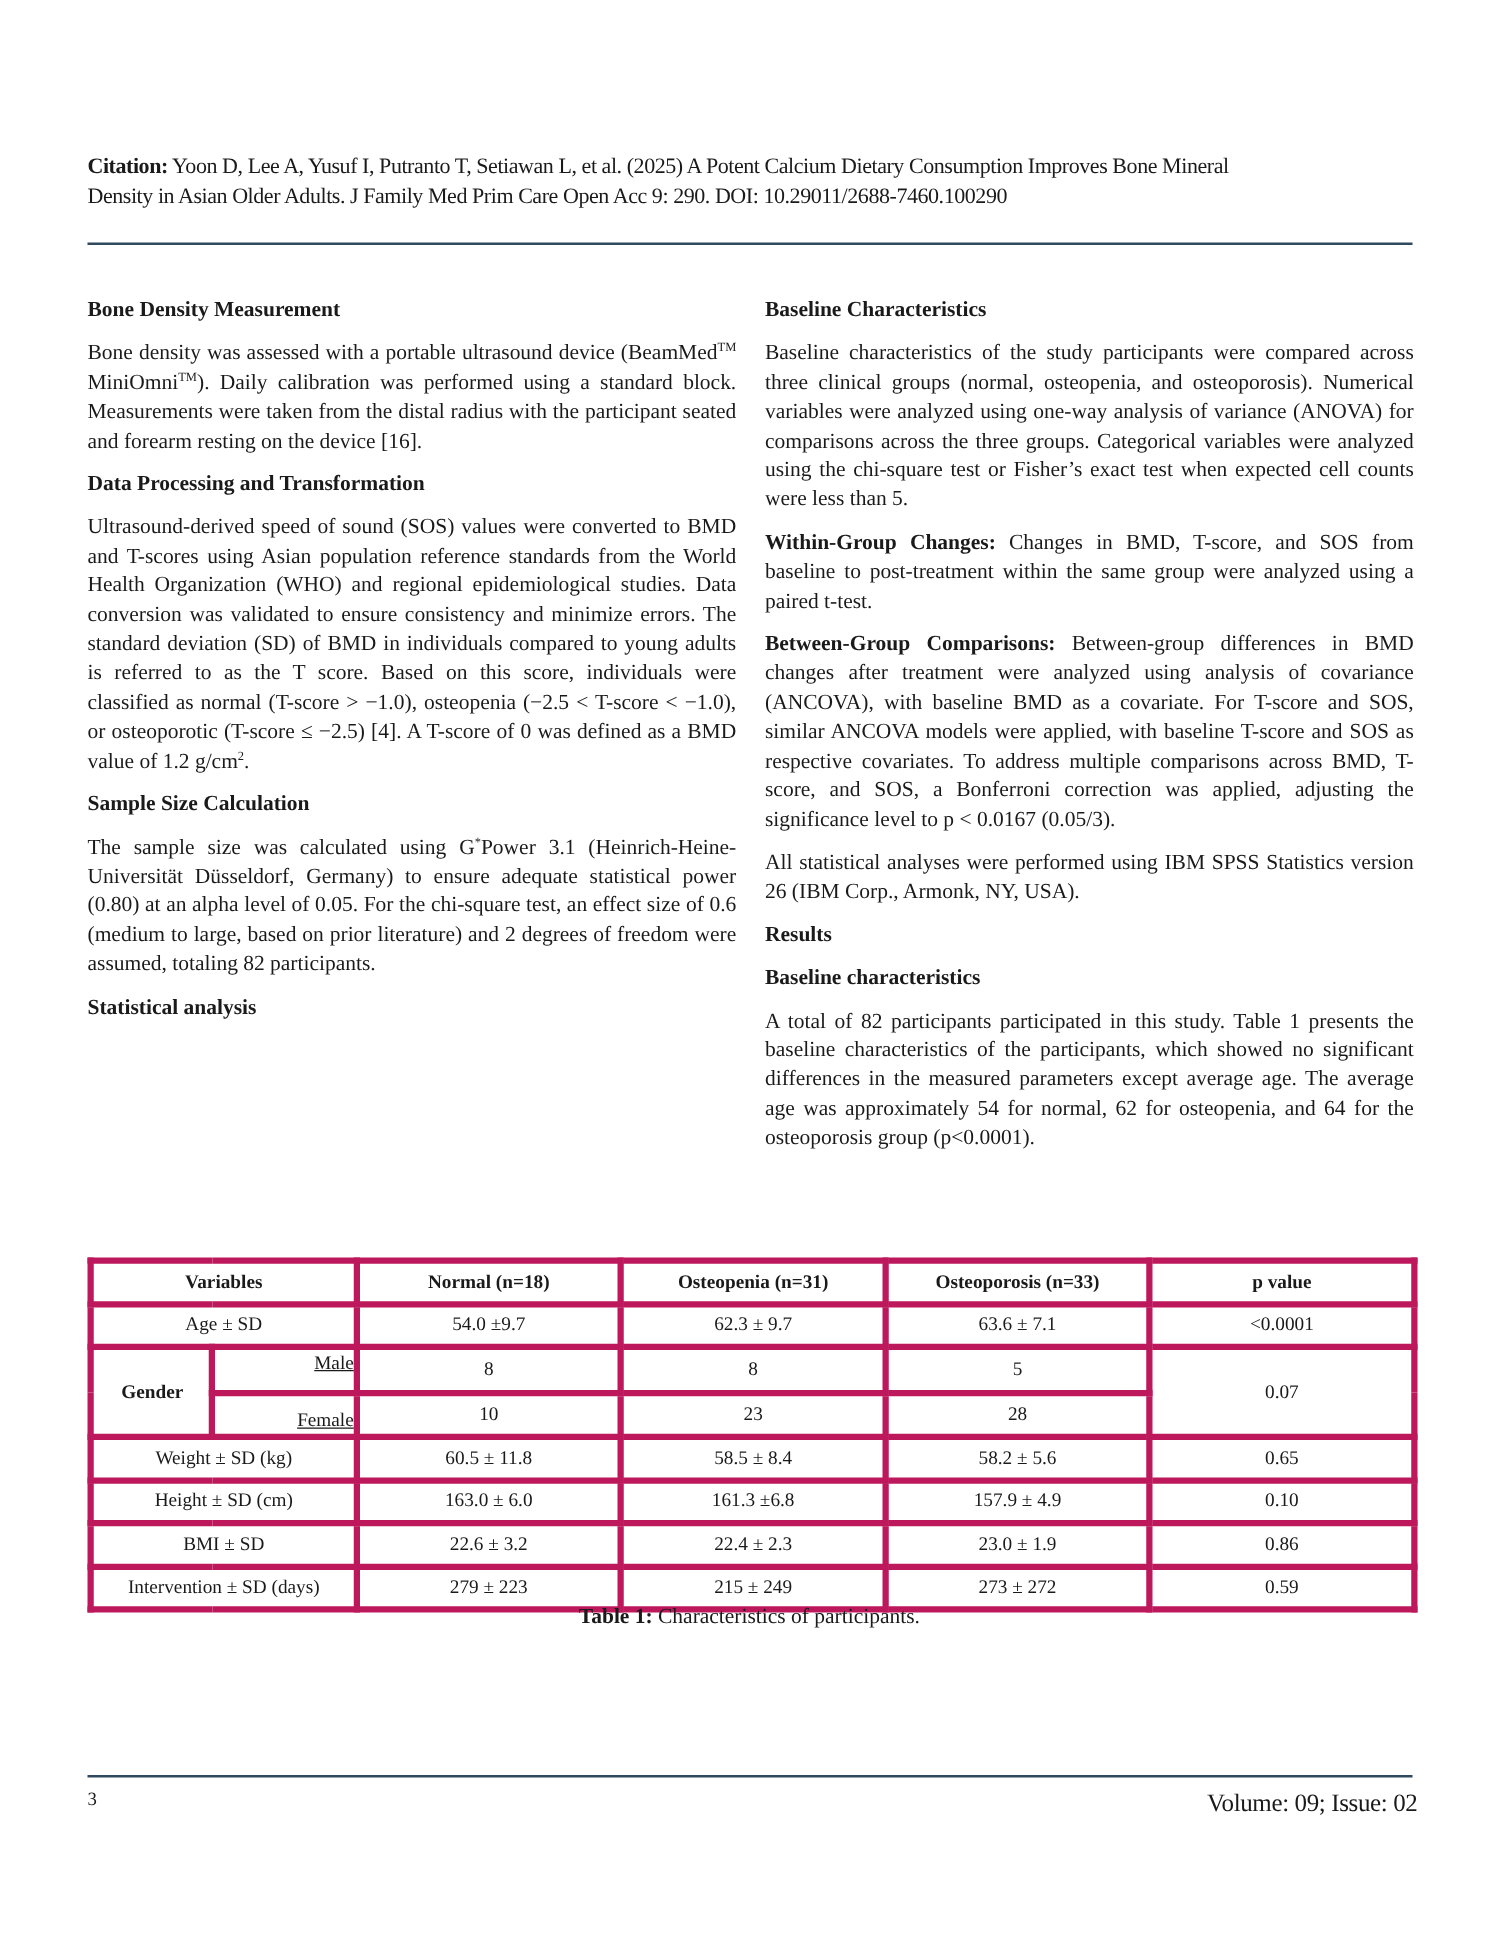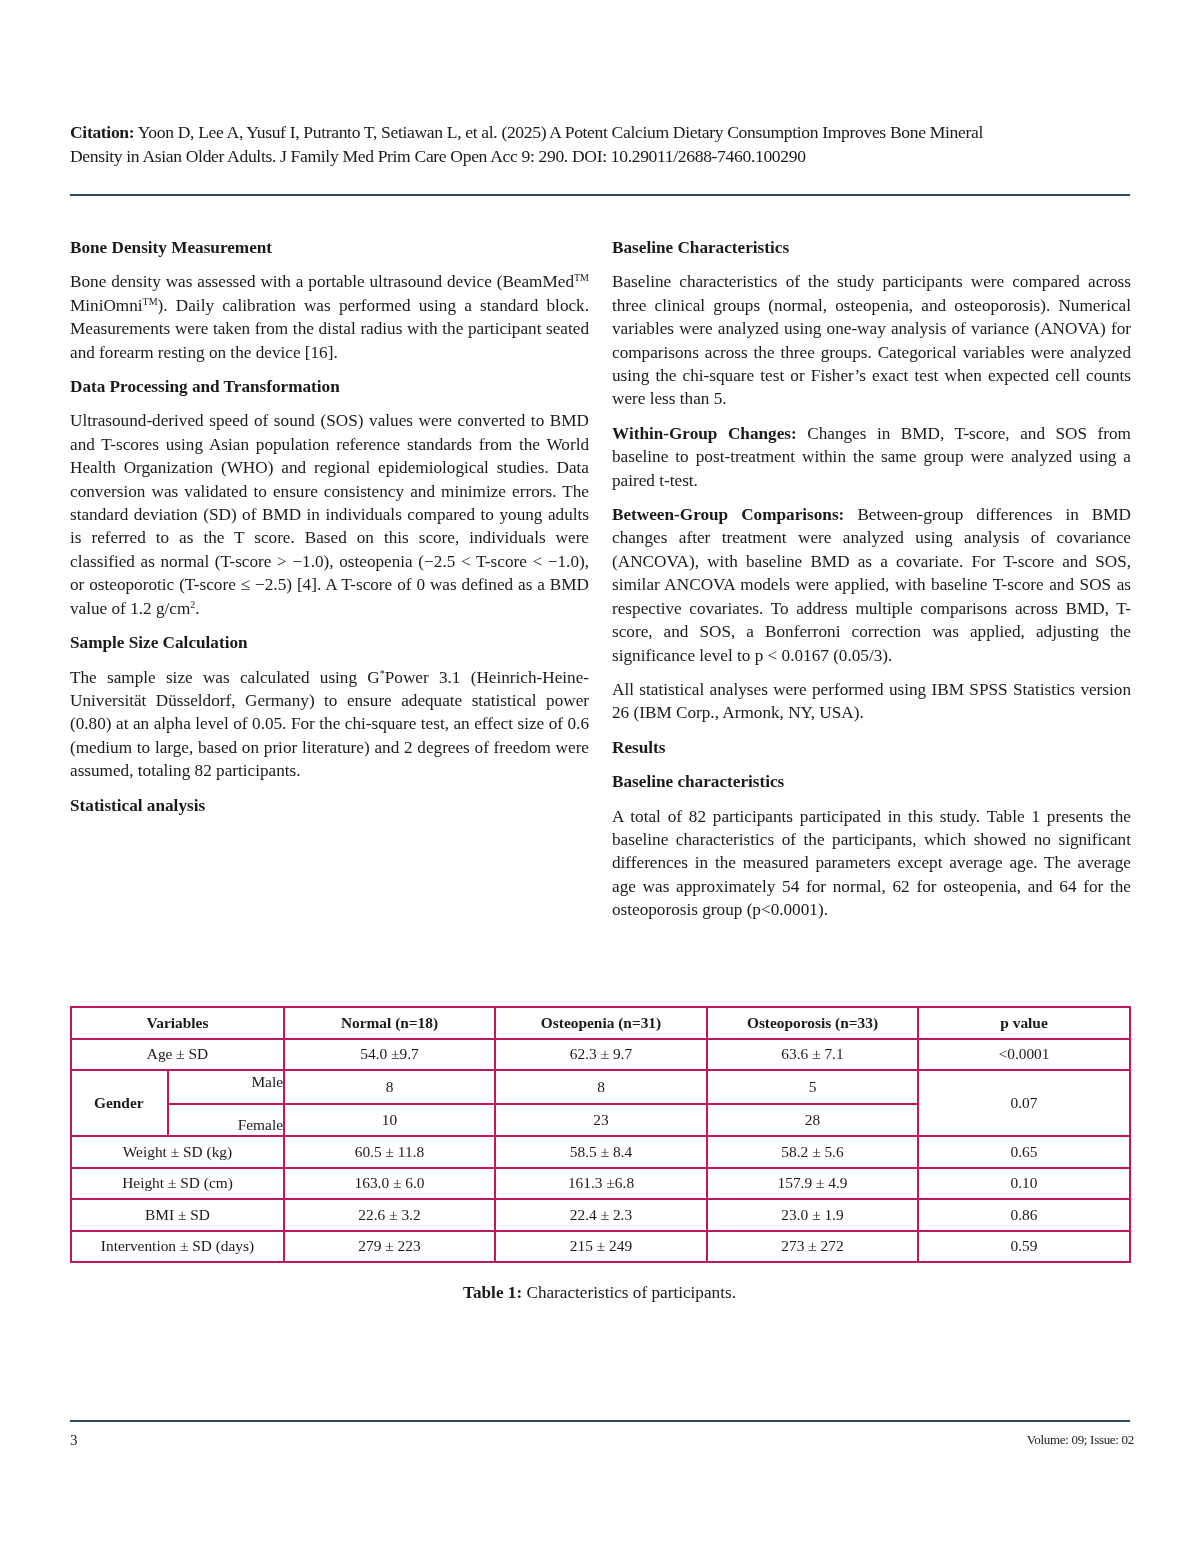--- a/index.html
+++ b/index.html
@@ -24,34 +24,34 @@
   .col.right { left: 612px; }
   .col p { margin: 0 0 11px 0; }
   .col h3 { margin: 4px 0 11px 0; font-size: 17.2px; font-weight: bold; line-height: 23.4px; }
   sup { font-size: 10px; line-height: 0; vertical-align: 6px; font-family: Liberation Serif, serif; }
   .table-wrap { position: absolute; left: 70px; top: 1006px; width: 1059px; }
   table {
     width: 1059px; border-collapse: collapse; table-layout: fixed;
     font-size: 15.4px;
   }
   td, th {
-    border: 2px solid #be185d; text-align: center; height: 29.5px; padding: 0;
+    border: 5px solid #be185d; text-align: center; height: 29.5px; padding: 0;
     font-weight: normal;
   }
   th { font-weight: bold; }
   td.gender { text-align: left; padding-left: 22px; font-weight: bold; }
-  td.sub { text-align: right; padding-right: 0; }
+  td.sub { text-align: right; padding-right: 0; text-decoration: underline; }
   td.sub.male { vertical-align: top; padding-top: 2px; }
   td.sub.female { vertical-align: bottom; padding-bottom: 1px; }
   .caption {
     position: absolute; left: 70px; top: 1283px; width: 1059px; text-align: center;
     font-size: 17.2px;
   }
   .footer-left { position: absolute; left: 70px; top: 1432px; font-size: 15px; }
-  .footer-right { position: absolute; right: 66px; top: 1432px; font-size: 13px; letter-spacing: -0.3px; margin-left: 16px; }
+  .footer-right { position: absolute; right: 66px; top: 1432px; font-size: 20px; letter-spacing: -0.3px; margin-left: 16px; }
 </style>
 </head>
 <body>
 
 <div class="citation">
   <div><b>Citation:</b><span> Yoon D, Lee A, Yusuf I, Putranto T, Setiawan L, et al. (2025) A Potent Calcium Dietary Consumption Improves Bone Mineral</span></div>
   <div>Density in Asian Older Adults. J Family Med Prim Care Open Acc 9: 290. DOI: 10.29011/2688-7460.100290</div>
 </div>
 <div class="rule" style="top:194px;"></div>
 

